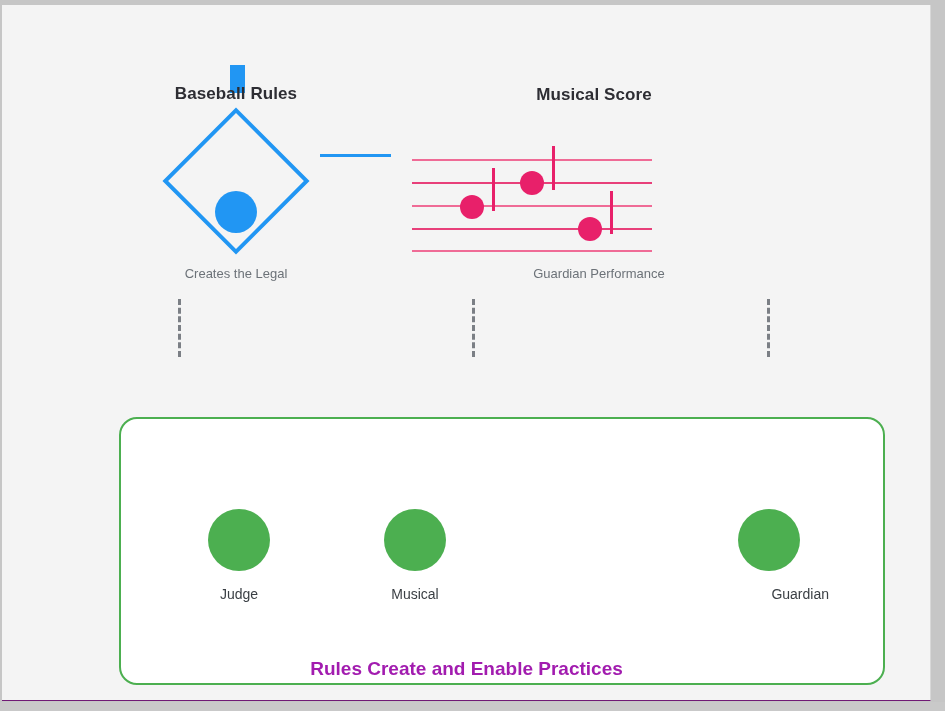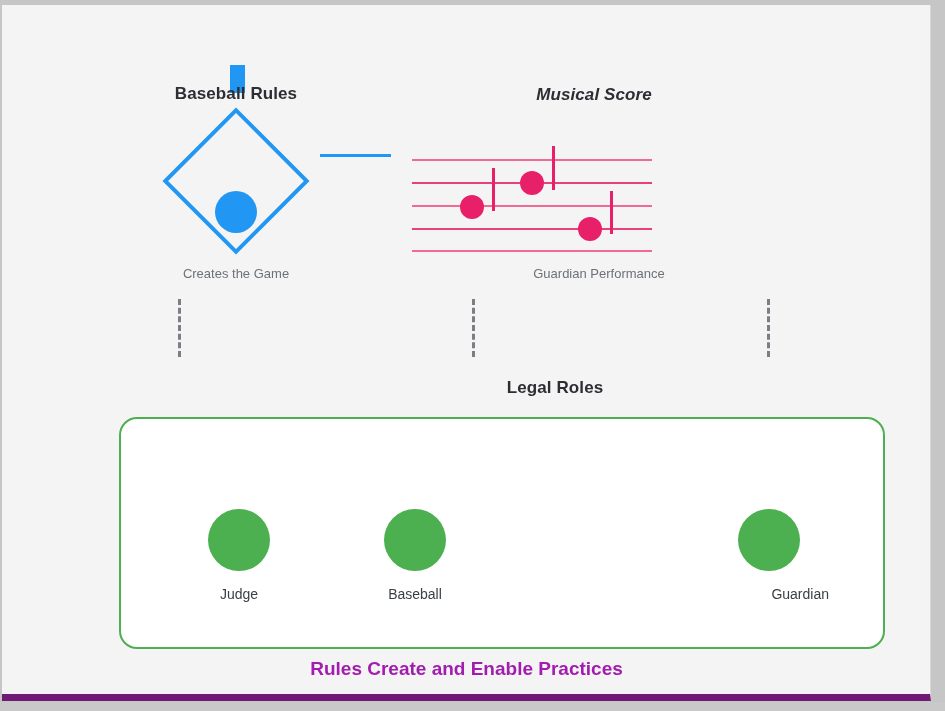--- a/index.html
+++ b/index.html
@@ -23,21 +23,21 @@
     box-sizing: border-box;
   }
   #canvas {
     position: absolute;
     left: 2px;
     top: 5px;
     width: 929px;
     height: 696px;
     background: #f4f4f4;
     border-right: 1px solid #d8d8d8;
-    border-bottom: 7px solid #701a75;
+    border-bottom: 1px solid #701a75;
     box-sizing: border-box;
     overflow: hidden;
   }
   #right-gutter {
     position: absolute;
     left: 931px; top: 0;
     width: 14px; height: 711px;
     background: #c6c6c6;
   }
   #bottom-gutter {
@@ -93,21 +93,21 @@
 
   
   #blue-connector {
     position: absolute;
     left: 318px; top: 149px;
     width: 71px; height: 3px;
     background: #2196f3;
   }
 
   
-  #score-title { left: 492px; top: 80px; width: 200px; font-style: italic; }
+  #score-title { left: 492px; top: 80px; width: 200px; }
   #staff-group { position: absolute; left: 410px; top: 148px; width: 240px; height: 104px; }
   .staff-line {
     position: absolute;
     left: 0;
     width: 240px;
     height: 2px;
     background: #e8407a;
   }
   .staff-line.soft { background: #ef6b96; }
   .note-head {
@@ -133,21 +133,21 @@
   }
   #dashed-left   { left: 176px; }
   #dashed-center { left: 470px; }
   #dashed-right  { left: 765px; }
 
   
   #roles-title { left: 453px; top: 373px; width: 200px; }
   #roles-box {
     position: absolute;
     left: 117px; top: 412px;
-    width: 766px; height: 232px;
+    width: 766px; height: 268px;
     background: #ffffff;
     border: 2px solid #4caf50;
     border-radius: 18px;
     box-sizing: border-box;
   }
   .role-node { position: absolute; top: 90px; width: 120px; text-align: center; }
   .role-dot {
     width: 62px; height: 62px;
     border-radius: 50%;
     background: #4caf50;
@@ -174,21 +174,21 @@
 
 <div id="app-frame">
 
   <div id="canvas">
 
     <div>
       <div id="blue-marker-bar"></div>
       <div class="panel-title" id="baseball-title">Baseball Rules</div>
       <div id="diamond-shape"></div>
       <div id="home-plate-dot"></div>
-      <div class="panel-caption" id="baseball-caption">Creates the Game</div>
+      <div class="panel-caption" id="baseball-caption">Creates the Legal</div>
     </div>
 
     <div id="blue-connector"></div>
 
     <div>
       <div class="panel-title" id="score-title">Musical Score</div>
 
       <div id="staff-group">
         <div class="staff-line soft" style="top:6px;"></div>
         <div class="staff-line" style="top:29px;"></div>
@@ -206,30 +206,29 @@
         <div class="note-head" style="left:166px; top:64px;"></div>
       </div>
 
       <div class="panel-caption" id="score-caption">Guardian Performance</div>
     </div>
 
     <div class="dashed-connector" id="dashed-left"></div>
     <div class="dashed-connector" id="dashed-center"></div>
     <div class="dashed-connector" id="dashed-right"></div>
 
-    <div class="panel-title" id="roles-title">Legal Roles</div>
 
     <div id="roles-box">
       <div class="role-node" style="left:58px;">
         <div class="role-dot"></div>
         <div class="role-name">Judge</div>
       </div>
       <div class="role-node" style="left:234px;">
         <div class="role-dot"></div>
-        <div class="role-name">Baseball</div>
+        <div class="role-name">Musical</div>
       </div>
       <div class="role-node" style="left:588px;text-align:right;">
         <div class="role-dot"></div>
         <div class="role-name">Guardian</div>
       </div>
     </div>
 
     <div id="footer-title">Rules Create and Enable Practices</div>
 
   </div>

